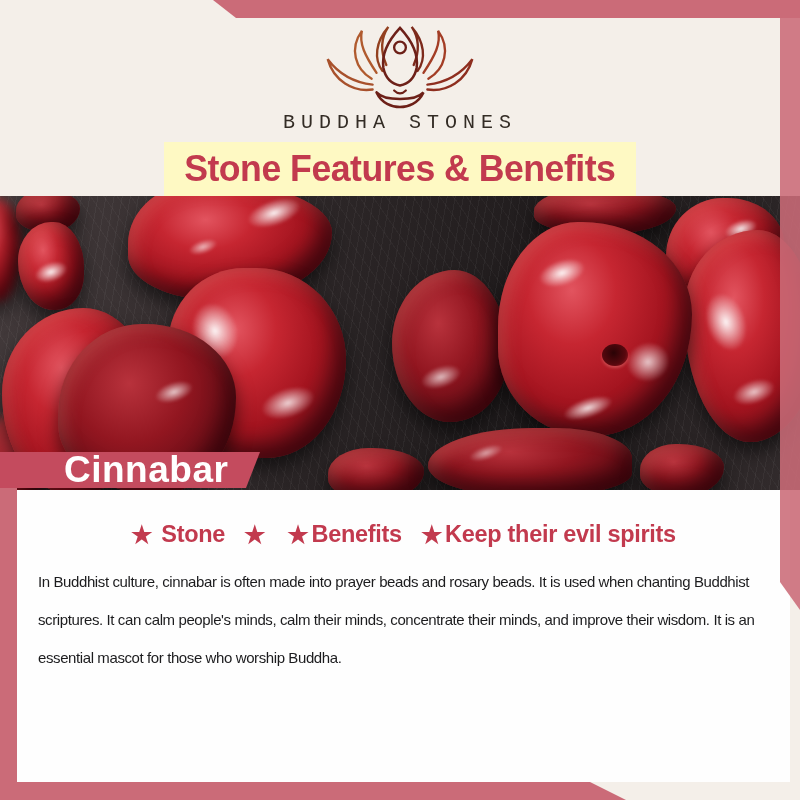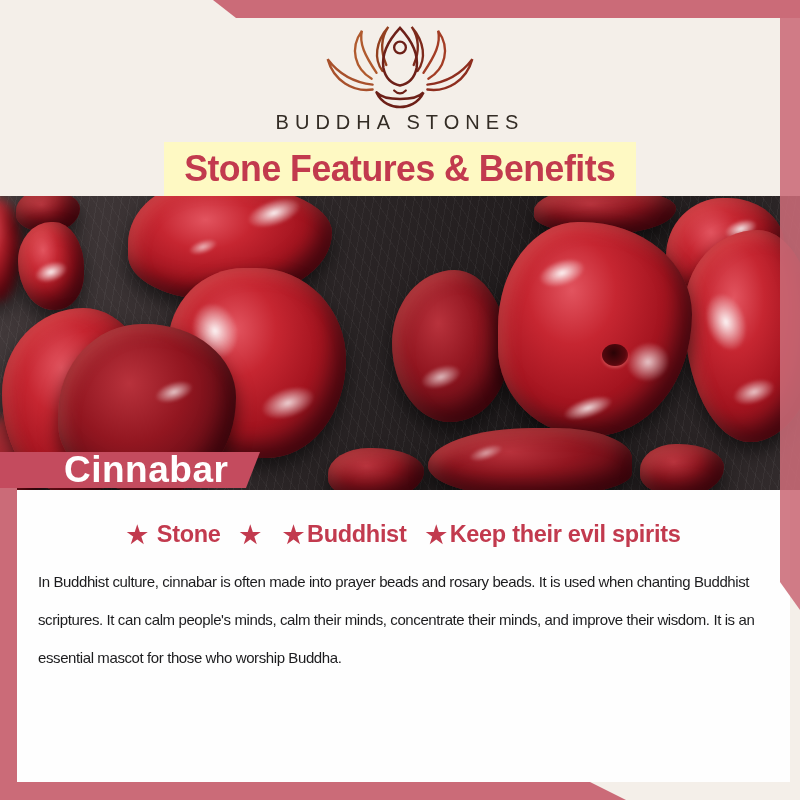--- a/index.html
+++ b/index.html
@@ -31,21 +31,21 @@
     clip-path:polygon(0 0,calc(100% - 36px) 0,100% 100%,0 100%);
     z-index:5;
   }
   
   .logo{
     position:absolute;left:50%;top:24px;transform:translateX(-50%);
     width:176px;height:86px;z-index:2;
   }
   .brand-name{
     position:absolute;left:0;top:111px;width:100%;
-    text-align:center;font-family:Liberation Sans, sans-serif;
+    text-align:center;font-family:Liberation Mono, monospace;
     font-size:20px;letter-spacing:6px;color:#332c25;z-index:2;
   }
   .title-band{
     position:absolute;left:164px;top:142px;width:472px;height:54px;
     background:#fef9c3;z-index:5;
     display:flex;align-items:center;justify-content:center;
   }
   .title-band h1{
     margin:0;font-size:36px;font-weight:bold;color:#c23a4e;
     letter-spacing:-0.5px;white-space:nowrap;transform:scaleX(0.99);
@@ -211,21 +211,21 @@
     <div class="benefits">
       <div class="benefit">
         <span class="star">★</span>
         <span>Stone</span>
       </div>
       <div class="benefit">
         <span class="star">★</span>
       </div>
       <div class="benefit">
         <span class="star">★</span>
-        <span>Buddhist</span>
+        <span>Benefits</span>
       </div>
       <div class="benefit">
         <span class="star">★</span>
         <span>Keep their evil spirits</span>
       </div>
     </div>
     <p class="description">In Buddhist culture, cinnabar is often made into prayer beads and rosary beads. It is used when chanting Buddhist scriptures. It can calm people's minds, calm their minds, concentrate their minds, and improve their wisdom. It is an essential mascot for those who worship Buddha.</p>
   </div>
 
 </div>

